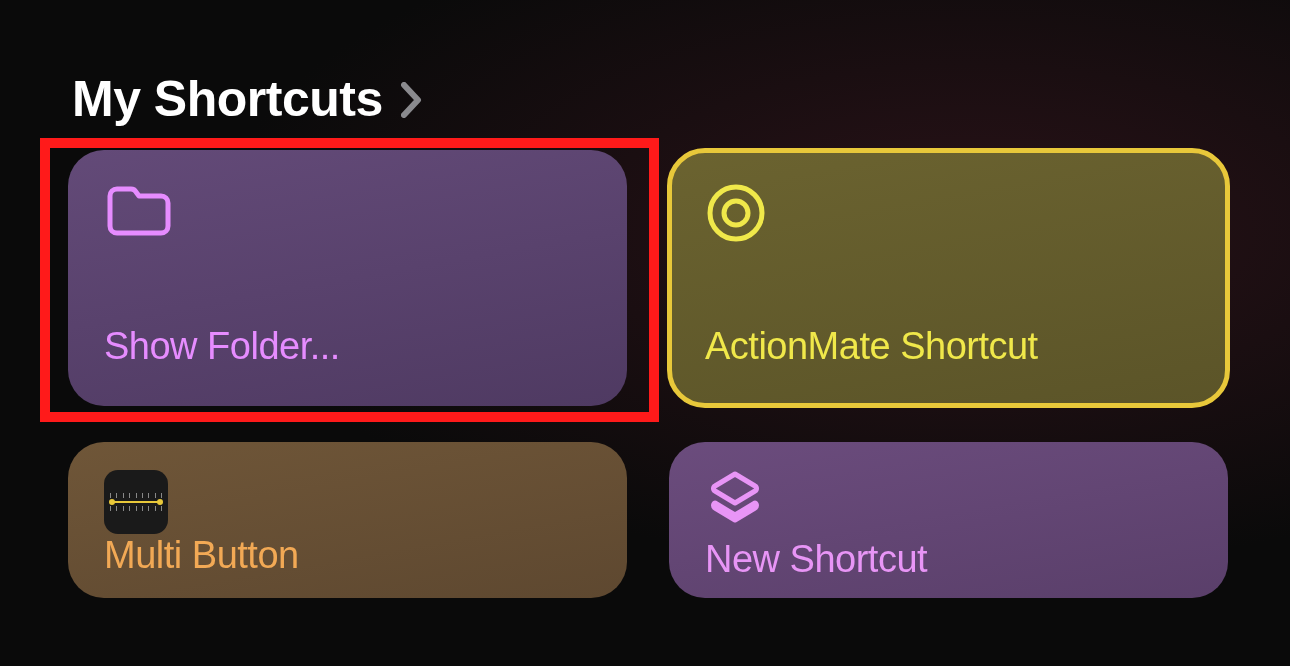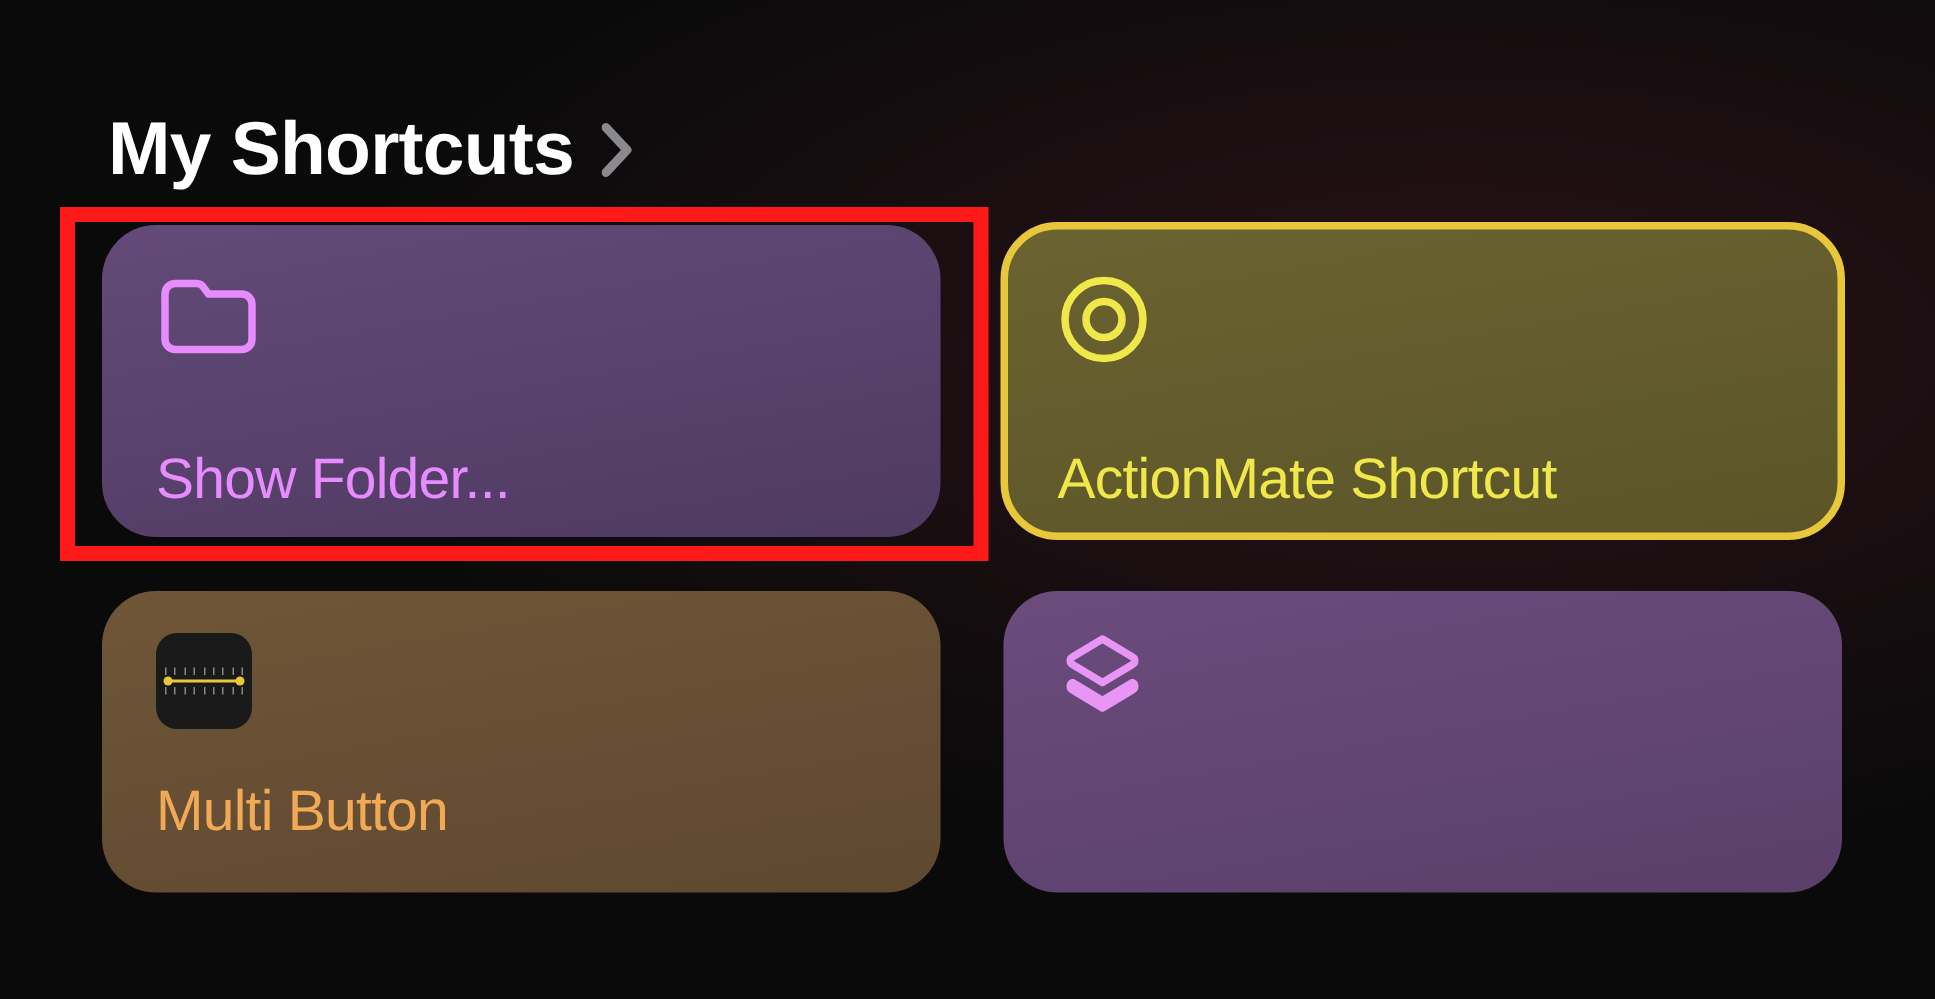--- a/index.html
+++ b/index.html
@@ -33,28 +33,28 @@
     }
     .grid {
       display: grid;
       grid-template-columns: 1fr 1fr;
       gap: 36px 42px;
       max-width: 1160px;
     }
     .tile {
       position: relative;
       border-radius: 36px;
-      padding: 32px 36px 16px;
+      padding: 32px 36px 38px;
       display: flex;
       flex-direction: column;
       justify-content: space-between;
-      height: 208px;
+      height: 256px;
     }
     .tile-short {
-      height: 201px;
+      height: 156px;
       padding: 28px 36px 32px;
     }
     .tile-purple {
       background: linear-gradient(170deg, #634a78 0%, #4f3a62 100%);
     }
     .tile-olive {
       background: linear-gradient(170deg, #6b6330 0%, #5b5428 100%);
       gap: 34px;
     }
     .tile-brown {
@@ -200,15 +200,16 @@
 
   <div class="tile tile-short tile-purple2">
     <div class="icon-slot">
       <span>
         <svg width="60" height="64" viewBox="0 0 60 64" fill="none">
           <path d="M30 4 L50 16 C52 17 52 20 50 21 L30 33 L10 21 C8 20 8 17 10 16 Z" stroke="#e895f6" stroke-width="5" stroke-linejoin="round"></path>
           <path d="M10 33 L30 45 L50 33 C52 34 52 37 50 38 L30 50 C30 50 10 38 10 38 C8 37 8 34 10 33 Z" stroke="#e895f6" stroke-width="5" stroke-linejoin="round" fill="none"></path>
         </svg>
       </span>
     </div>
+    <span class="tile-label label-lilac">New Shortcut</span>
   </div>
 
 </div>
 
 </body></html>

